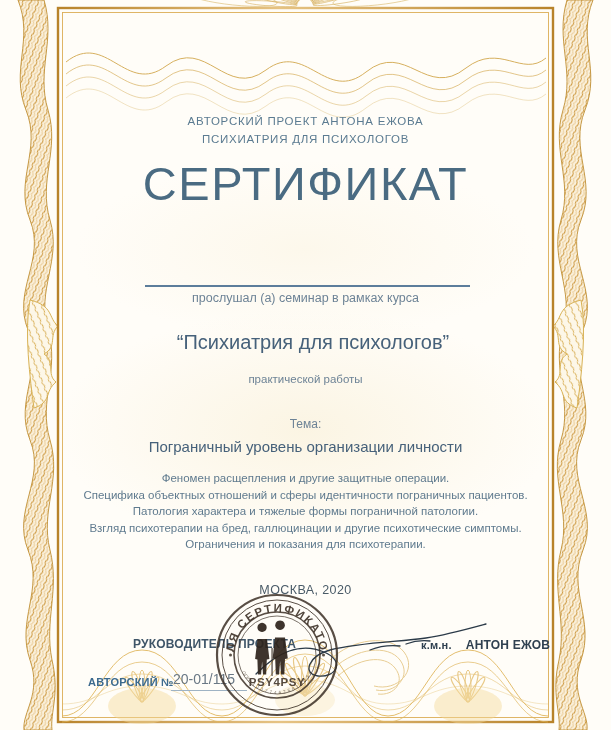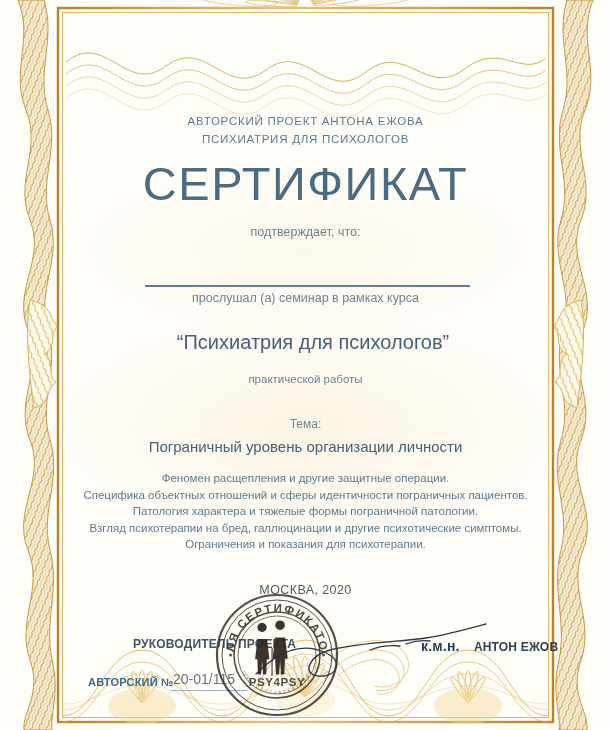--- a/index.html
+++ b/index.html
@@ -170,21 +170,21 @@
   }
 
   .signerName {
     position: absolute;
     color: #2f4050;
     font-size: 12px;
     font-weight: bold;
     letter-spacing: 0.2px;
     white-space: nowrap;
   }
-  .signerName .deg { font-size: 14px; }
+  .signerName .deg { font-size: 11px; }
 
   
   .seal {
     position: absolute;
     left: 214px;
     top: 592px;
     width: 126px;
     height: 126px;
   }
   .sig {
@@ -501,21 +501,20 @@
 
   <div class="content">
 
     <div class="eyebrow" style="top:112px;">
       <span class="l1">АВТОРСКИЙ ПРОЕКТ АНТОНА ЕЖОВА</span>
       <span class="l2">ПСИХИАТРИЯ ДЛЯ ПСИХОЛОГОВ</span>
     </div>
 
     <div class="title" style="top:158px;">СЕРТИФИКАТ</div>
 
-    <div class="confirms" style="top:225px;">подтверждает, что:</div>
 
 
     <div class="rule" style="left:145px; width:325px; top:285px;"></div>
 
     <div class="subline" style="top:291px;">прослушал (а) семинар в рамках курса</div>
 
     <div class="course" style="top:331px;">“Психиатрия для психологов”</div>
 
     <div class="hours" style="top:370px;">
       <div>практической работы</div>

